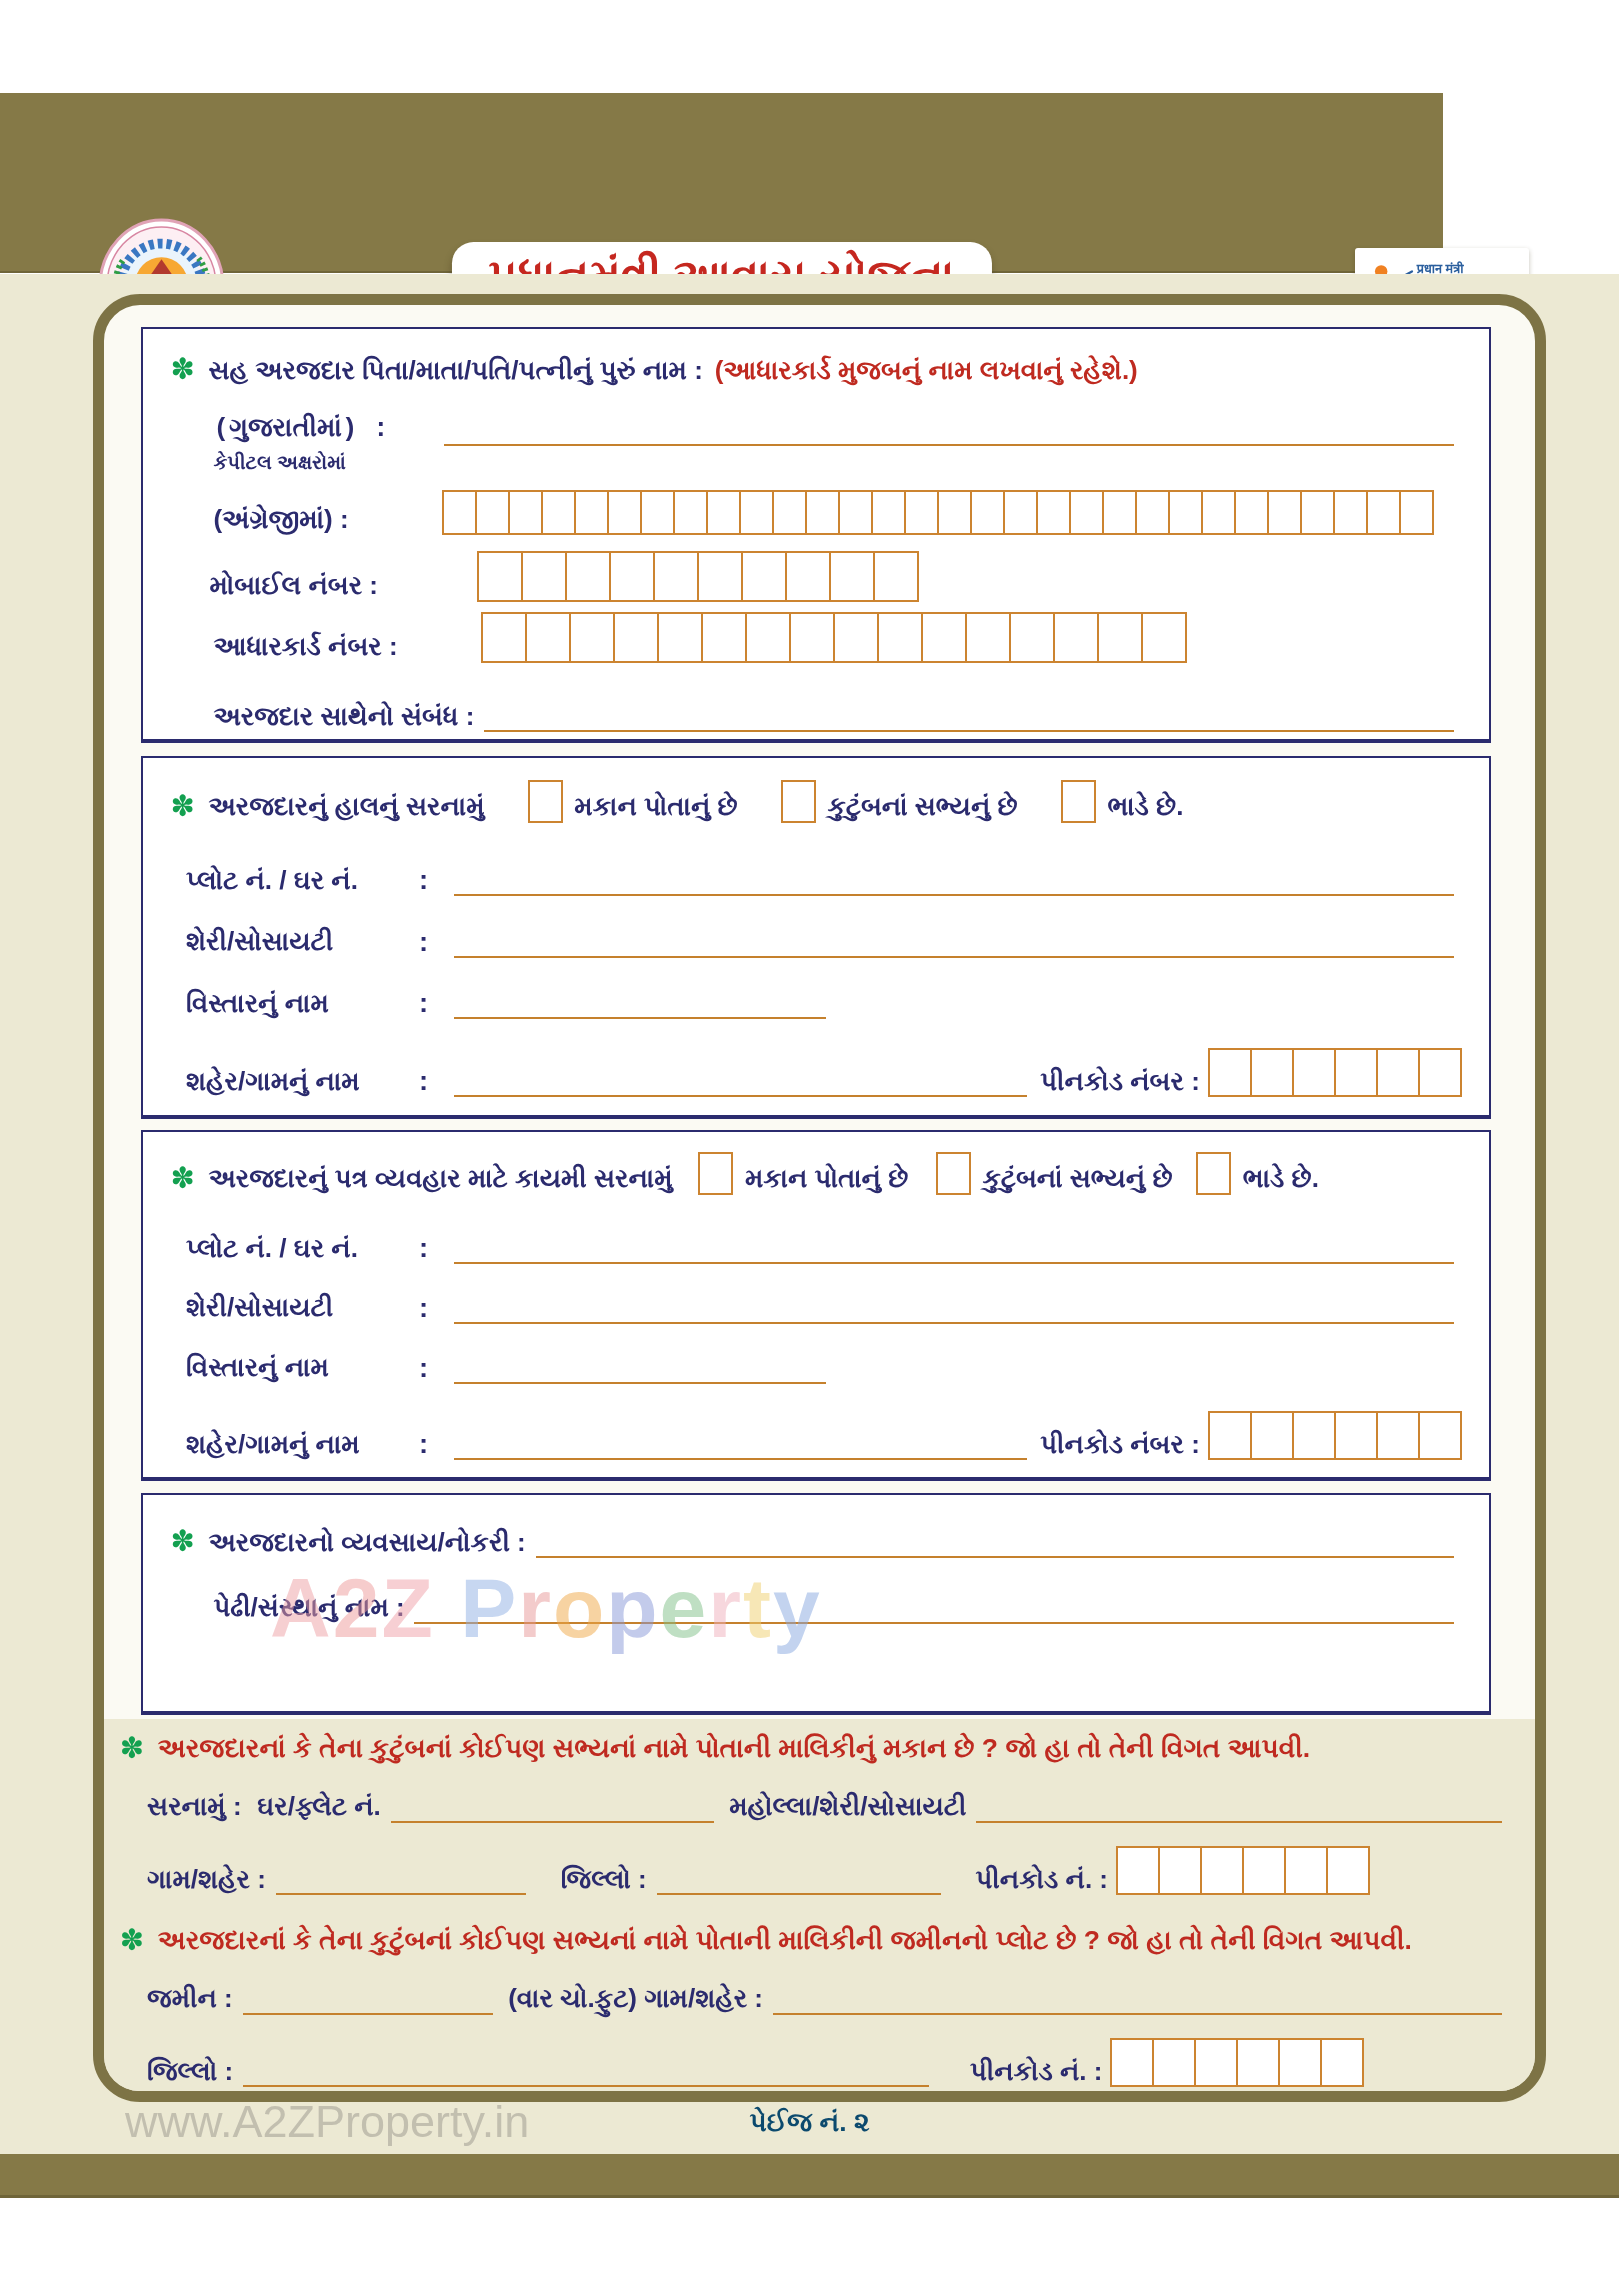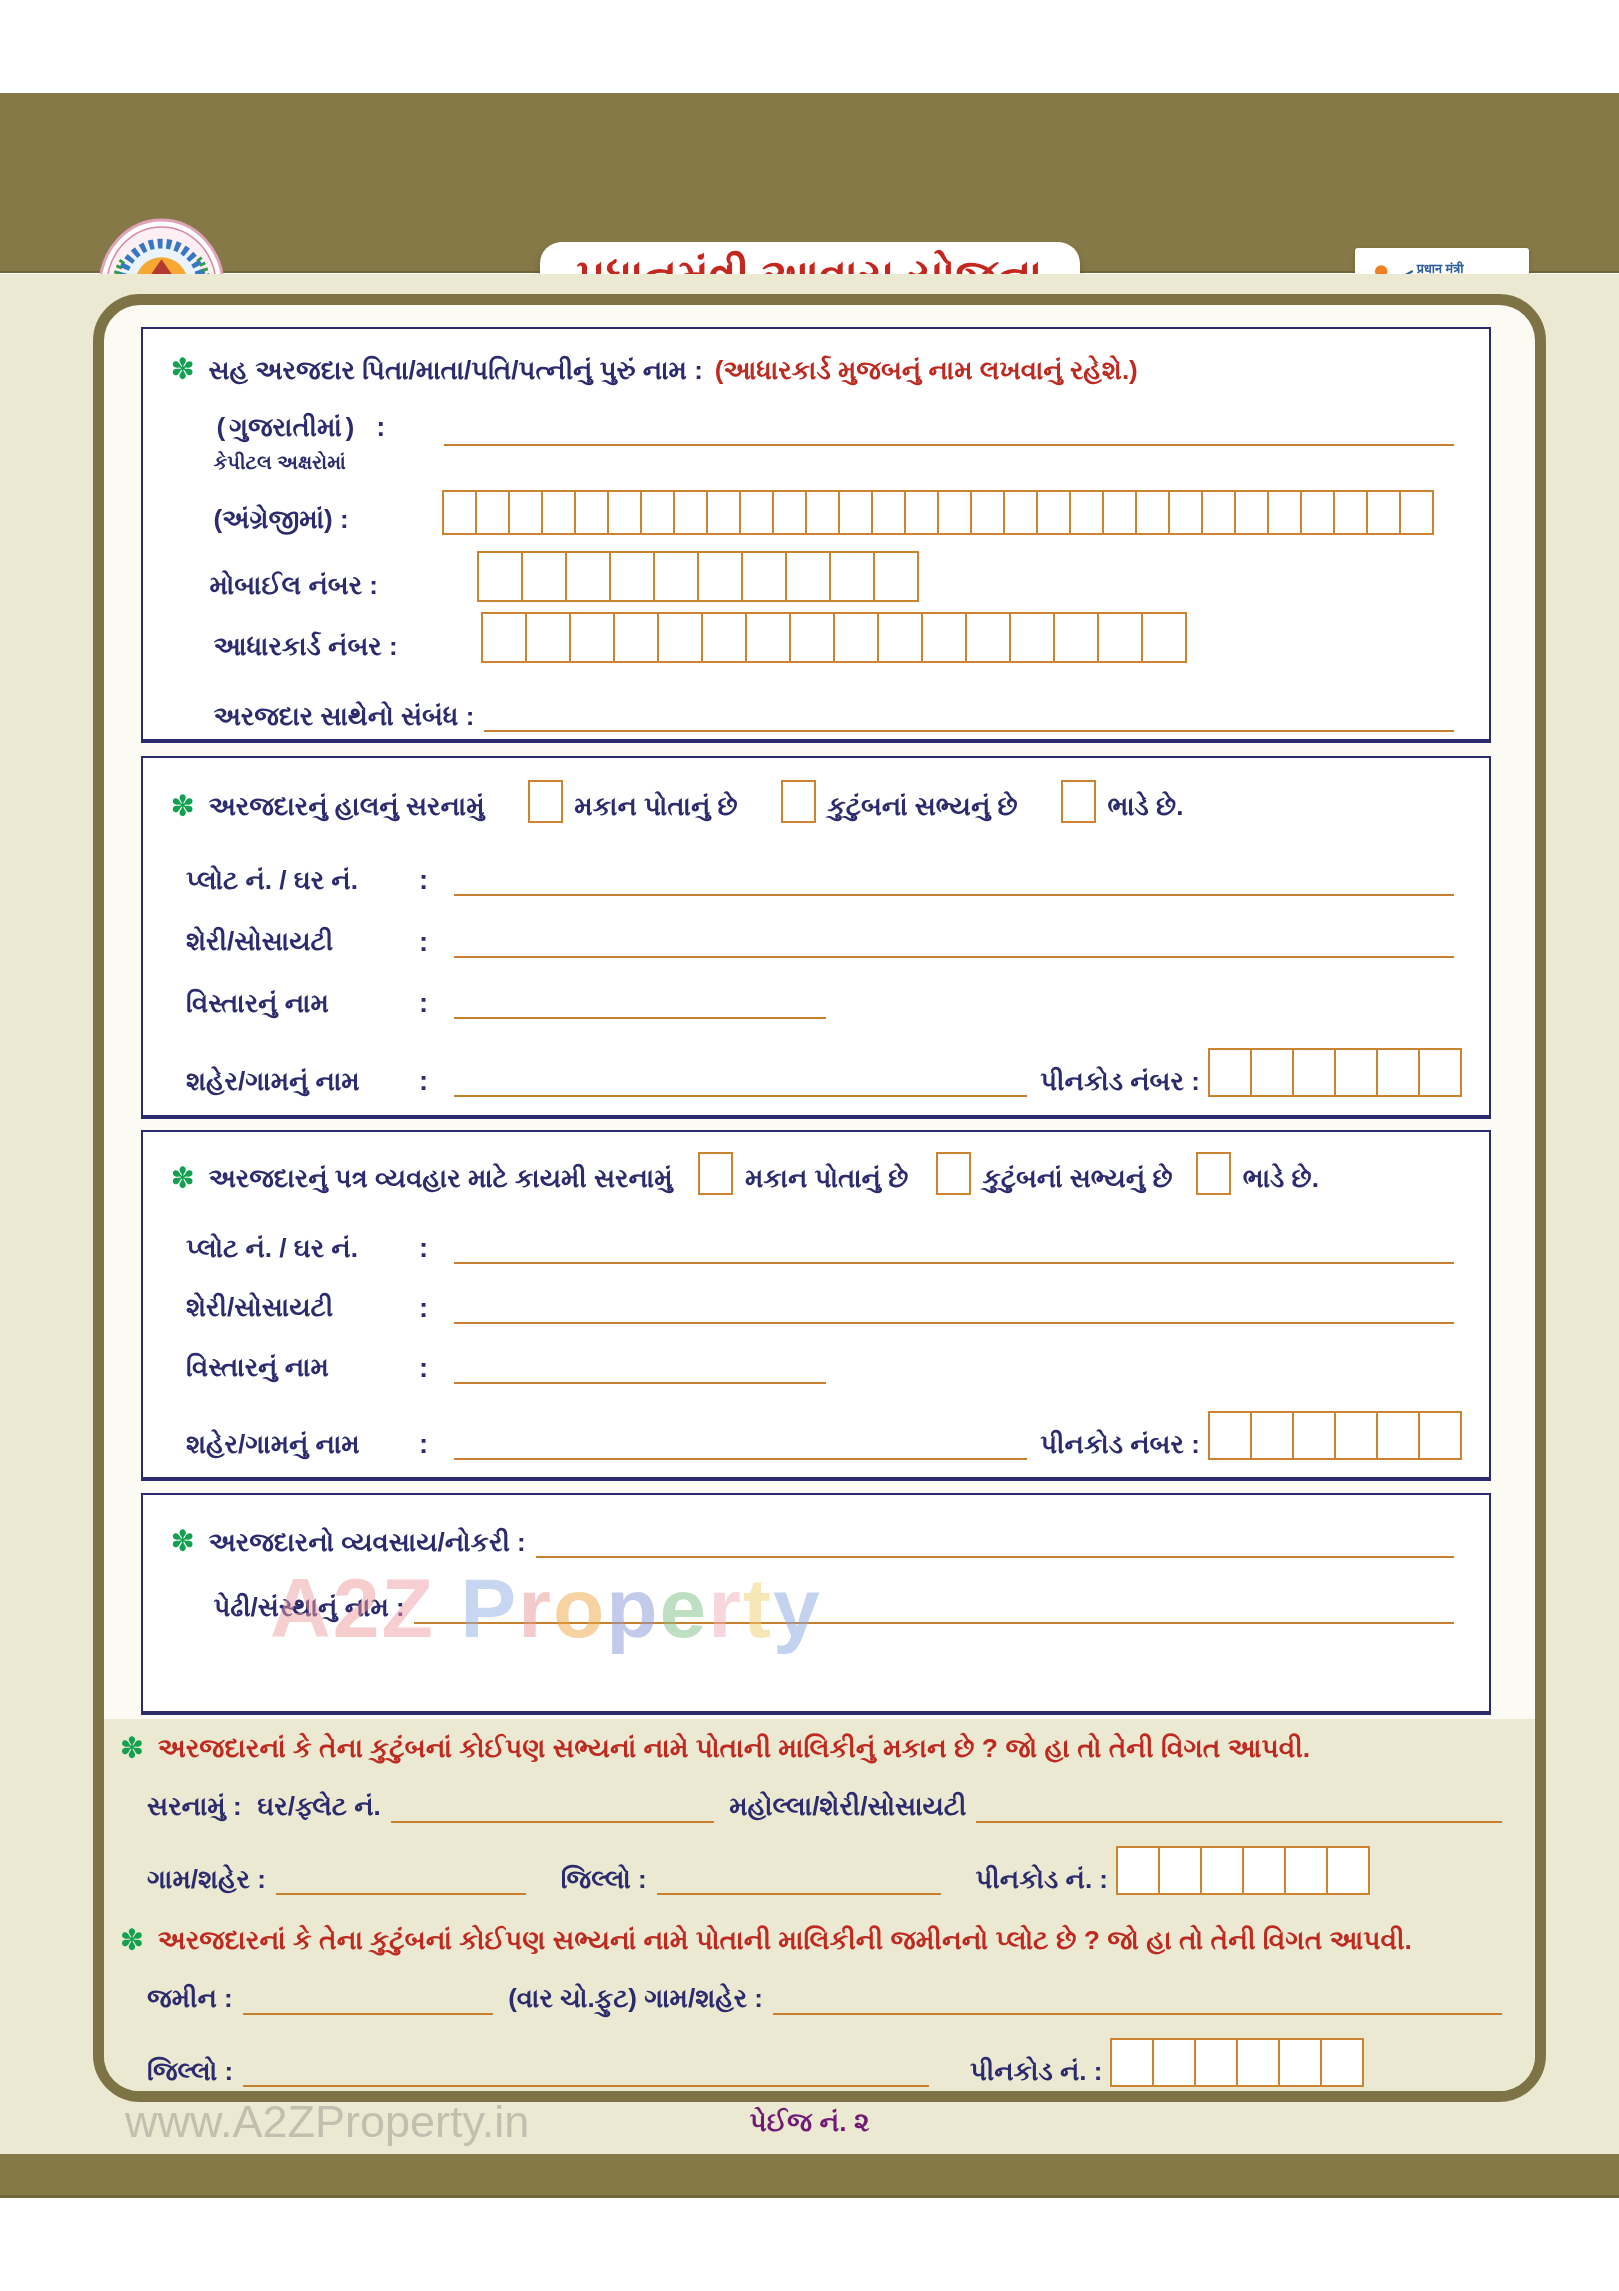--- a/index.html
+++ b/index.html
@@ -1,21 +1,21 @@
 <!DOCTYPE html>
 <html><head>
 <meta charset="utf-8">
 <style>
   html,body{margin:0;padding:0;}
   body{
     width:1619px;height:2292px;position:relative;background:#ffffff;
     font-family:"Liberation Sans","DejaVu Sans",sans-serif;overflow:hidden;
   }
   
-  .band{position:absolute;left:0;top:93px;width:1619px;height:178px;background:#857947;border-bottom:2.9px solid #6f6539;}
+  .band{position:absolute;left:0;top:93px;width:1443px;height:178px;background:#857947;border-bottom:2.9px solid #6f6539;}
   .emblem{position:absolute;left:98px;top:125px;width:127px;height:137px;}
   .title-pill{
     position:absolute;left:50%;top:149px;transform:translateX(-50%);
     background:#ffffff;border-radius:21.6px;padding:7.8px 37px 11.8px 37px;
     box-shadow:0 5.9px 7.8px rgba(60,50,20,.35);white-space:nowrap;
   }
   .title-pill .t{font-size:45px;font-weight:bold;color:#c5271f;}
   .pmay-box{
     position:absolute;left:1355px;top:155px;width:174px;height:92px;background:#ffffff;
     border-radius:2.9px;box-shadow:0 2.9px 4.9px rgba(60,50,20,.3);display:flex;align-items:center;padding:3.9px 5.9px;box-sizing:border-box;
@@ -61,21 +61,21 @@
   .cells{display:flex;margin-left:9.8px;}
   .cell{background:#fff;border:2px solid #cc8430;margin-left:-2px;box-sizing:border-box;}
   .cells.eng .cell{width:35px;height:45px;}
   .cells.num .cell{width:46px;height:51px;}
   .cells.pin .cell{width:44px;height:49px;}
   .chk{width:35px;height:43px;border:2.9px solid #cc8430;background:#fff;box-sizing:border-box;margin:0 11.8px 0 43px;flex:0 0 auto;}
   .chkgrp{display:flex;align-items:flex-end;}
   
   .wm-center{position:absolute;left:270px;top:1560px;font-size:84px;font-weight:bold;opacity:.5;display:flex;gap:25.5px;pointer-events:none;z-index:6;letter-spacing:2px;}
   .wm-bottom{position:absolute;left:125px;top:2096px;font-size:45px;color:#b5b1a4;opacity:.75;z-index:6;}
-  .pageno{position:absolute;left:0;top:2107px;width:1619px;text-align:center;font-size:26.5px;font-weight:bold;color:#701a75;z-index:4;}
+  .pageno{position:absolute;left:0;top:2107px;width:1619px;text-align:center;font-size:26.5px;font-weight:bold;color:#0c4a6e;z-index:4;}
 </style>
 </head>
 <body>
 
 <div class="band">
   <svg class="emblem" viewBox="0 0 130 140">
     <ellipse cx="65" cy="70" rx="63" ry="68" fill="#ffffff" stroke="#e0a3b6" stroke-width="3"></ellipse>
     <ellipse cx="65" cy="70" rx="56" ry="61" fill="#fdeff3" stroke="#d886a2" stroke-width="1.5"></ellipse>
     <circle cx="65" cy="67" r="41" fill="#eaf4fc" stroke="#3a77c2" stroke-width="10" stroke-dasharray="5 4"></circle>
     <path d="M27,97 A46,46 0 0 1 27,41" stroke="#2f9e44" stroke-width="6" fill="none" stroke-dasharray="3 3"></path>

